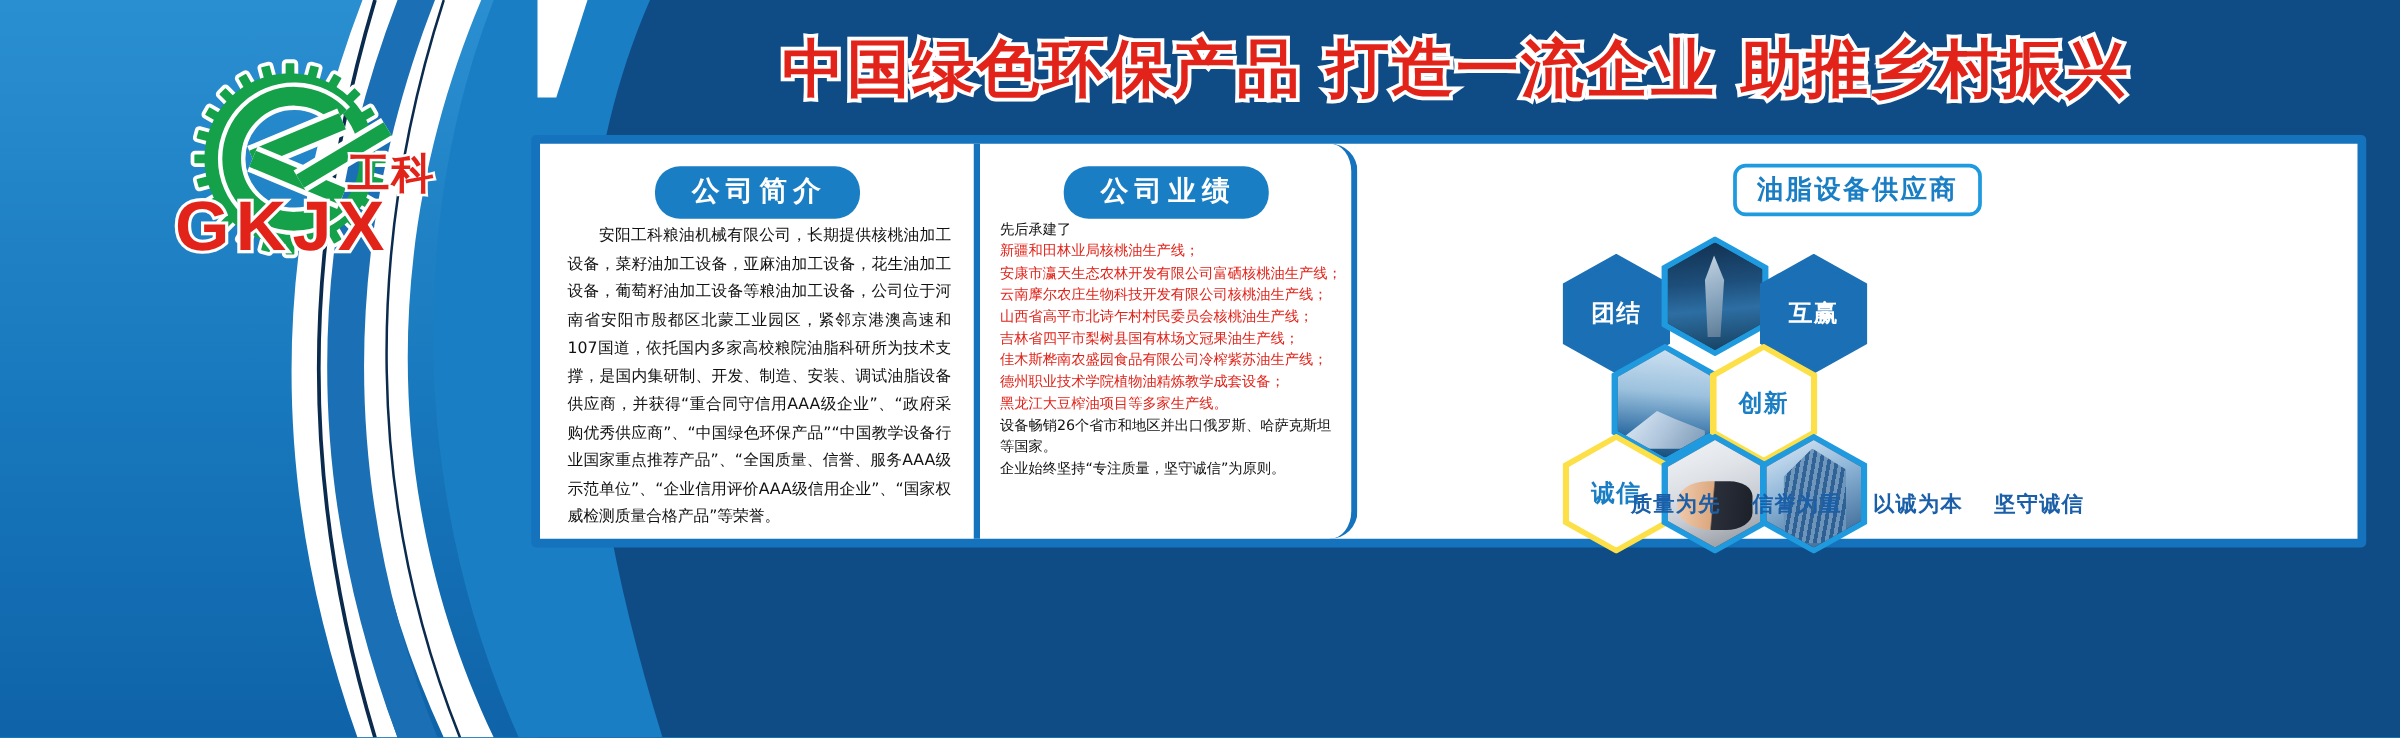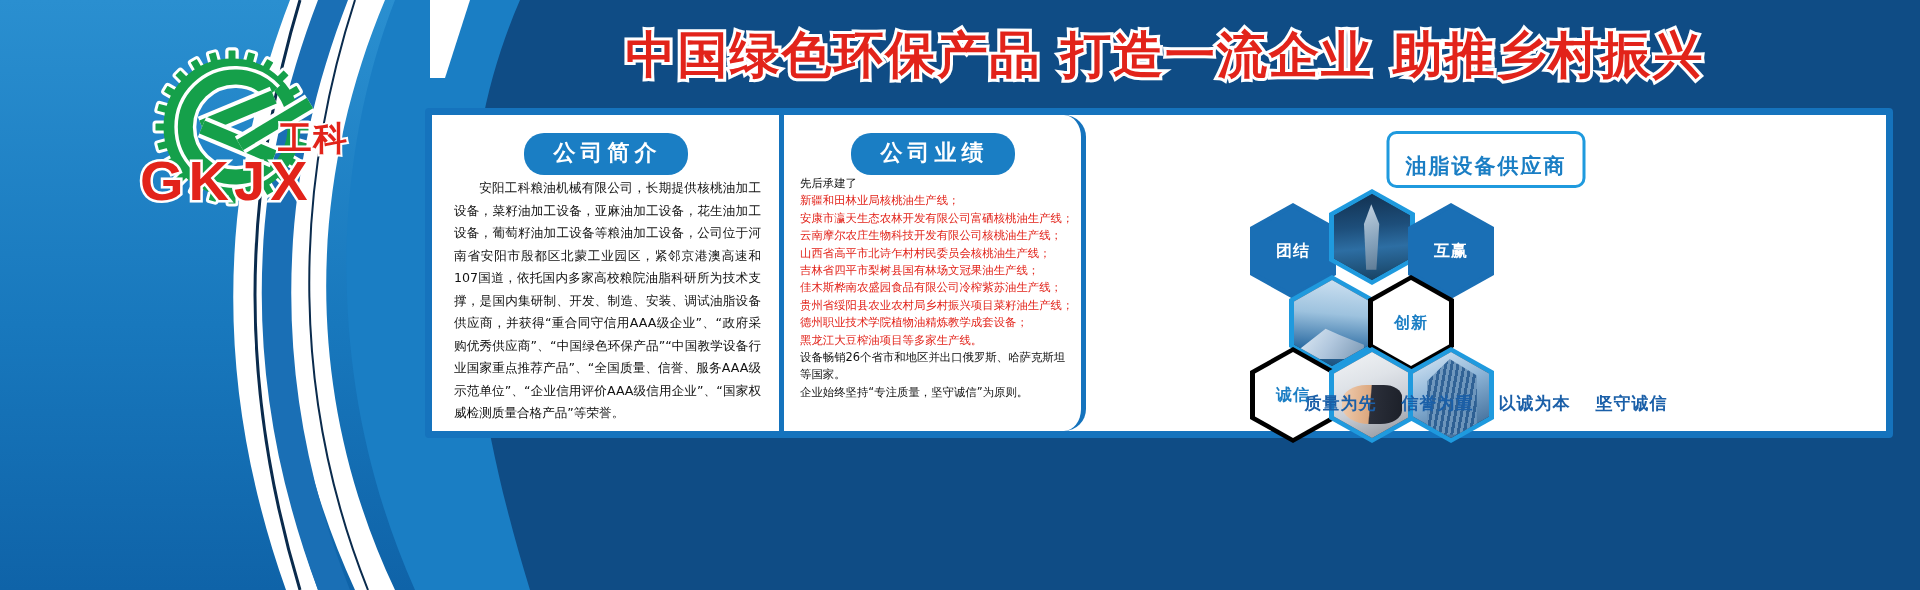--- a/index.html
+++ b/index.html
@@ -80,27 +80,27 @@
   .hex{
     position:absolute;width:86px;height:96px;
     clip-path:polygon(50% 0%,100% 25%,100% 75%,50% 100%,0% 75%,0% 25%);
     display:flex;align-items:center;justify-content:center;
   }
   .hex .inner{
     position:absolute;inset:5px;
     clip-path:polygon(50% 0%,100% 25%,100% 75%,50% 100%,0% 75%,0% 25%);
     display:flex;align-items:center;justify-content:center;
   }
-  .hex .lbl{position:relative;z-index:3;font-size:16px;font-weight:bold;letter-spacing:1px;
+  .hex .lbl{position:relative;z-index:3;font-size:19px;font-weight:bold;letter-spacing:1px;
     font-family:Liberation Mono, monospace;}
 
   .hex.solid{background:#1a6fb5;}
   .hex.solid .inner{background:#1a6fb5;}
   .hex.solid .lbl{color:#ffffff;}
-  .hex.outline{background:#000000;text-align:right;}
+  .hex.outline{background:#fde047;text-align:right;}
   .hex.outline .inner{background:#ffffff;}
   .hex.outline .lbl{color:#1a7ec4;}
   .hex.photo{background:#1f9ade;}
   .hex.photo .inner{background:#123a5c;}
 
   .ph-carrier{position:absolute;inset:0;background:
      linear-gradient(175deg,#12304f 0%,#1d4e7a 38%,#2d6ea3 62%,#16405f 100%);}
   .ph-carrier:after{content:"";position:absolute;left:26%;top:12%;width:48%;height:76%;
      background:linear-gradient(160deg,#d9e6f2,#8fa9c0 55%,#5d7992);
      clip-path:polygon(48% 0%,70% 30%,62% 100%,34% 100%,28% 30%);opacity:.92;}
@@ -123,21 +123,21 @@
   .slogan{
     position:absolute;left:0;right:0;bottom:16px;text-align:center;
     font-size:17px;font-weight:bold;color:#1a5fa8;letter-spacing:1px;
     font-family:"DejaVu Sans","Liberation Sans",sans-serif;
   }
   .slogan span{margin:0 9px;}
 
   .hexTitle{
     position:absolute;top:16px;left:50%;transform:translateX(-50%);
     border:3px solid #1f9ade;border-radius:10px;color:#1a7ec4;
-    font-size:21px;font-weight:bold;letter-spacing:2px;padding:18px 16px 5px;
+    font-size:21px;font-weight:bold;letter-spacing:2px;padding:3px 16px 5px;
     white-space:nowrap;background:#fff;
     font-family:"DejaVu Sans","Liberation Sans",sans-serif;
   }
 </style>
 </head>
 <body>
 
 <div class="stage">
 
   <div class="bg-base"></div>
@@ -226,21 +226,20 @@
       <div class="pill">公司业绩</div>
       <div class="body2">
         <div class="ln">先后承建了</div>
         <div id="projects">
             <div class="ln red">新疆和田林业局核桃油生产线；</div>
             <div class="ln red">安康市瀛天生态农林开发有限公司富硒核桃油生产线；</div>
             <div class="ln red">云南摩尔农庄生物科技开发有限公司核桃油生产线；</div>
             <div class="ln red">山西省高平市北诗乍村村民委员会核桃油生产线；</div>
             <div class="ln red">吉林省四平市梨树县国有林场文冠果油生产线；</div>
             <div class="ln red">佳木斯桦南农盛园食品有限公司冷榨紫苏油生产线；</div>
-            <div class="ln red">贵州省绥阳县农业农村局乡村振兴项目菜籽油生产线；</div>
             <div class="ln red">德州职业技术学院植物油精炼教学成套设备；</div>
             <div class="ln red">黑龙江大豆榨油项目等多家生产线。</div>
           </div>
         <div id="pfooter">
             <div class="wrapln">设备畅销26个省市和地区并出口俄罗斯、哈萨克斯坦等国家。</div>
             <div class="wrapln">企业始终坚持“专注质量，坚守诚信”为原则。</div>
           </div>
       </div>
     </div>
 

